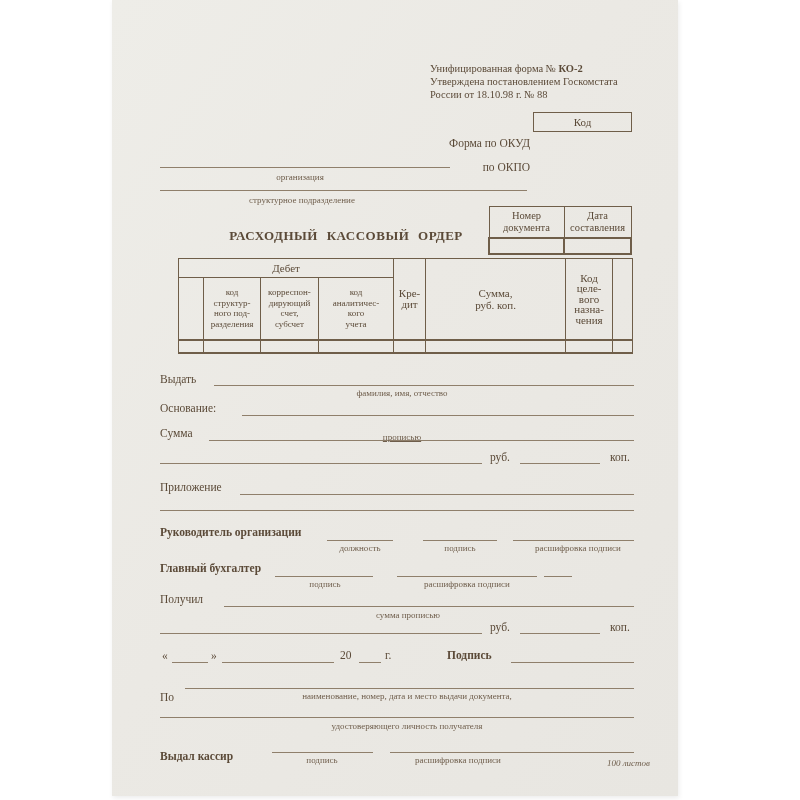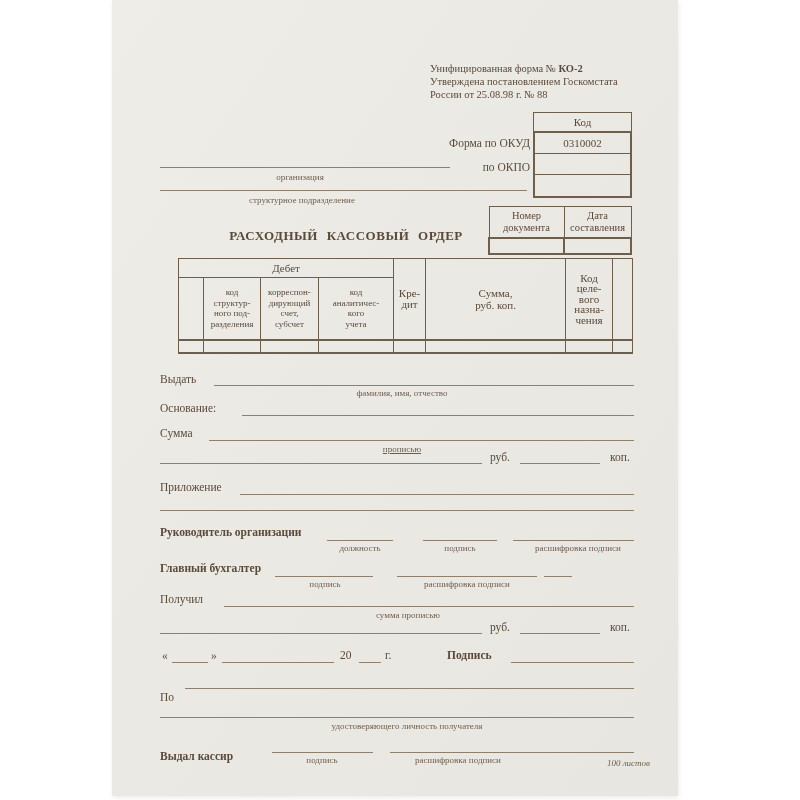--- a/index.html
+++ b/index.html
@@ -48,30 +48,25 @@
   }
 </style>
 </head>
 <body>
 
 <div class="paper">
 
   <div class="approval">
     <div><span>Унифицированная форма № </span><span class="bold">КО-2</span></div>
     <div>Утверждена постановлением Госкомстата</div>
-    <div>России от 25.08.98 г. № 88</div>
+    <div>России от 18.10.98 г. № 88</div>
   </div>
 
   <div class="codebox">
     <div class="codebox-header">Код</div>
-    <div class="codebox-rows">
-      <div class="codebox-row">0310002</div>
-      <div class="codebox-row"></div>
-      <div class="codebox-row"></div>
-    </div>
   </div>
 
   <div class="lbl" style="left:280px; top:136px; width:138px; text-align:right;">Форма по ОКУД</div>
   <div class="lbl" style="left:280px; top:160px; width:138px; text-align:right;">по ОКПО</div>
 
   <div class="rule" style="top:167px; left:48px; width:290px;"></div>
   <div class="cap" style="top:172px; left:88px; width:200px;">организация</div>
   <div class="rule" style="top:190px; left:48px; width:367px;"></div>
   <div class="cap" style="top:195px; left:80px; width:220px;">структурное подразделение</div>
 
@@ -149,21 +144,21 @@
 
   <div class="lbl" style="left:48px; top:372px;">Выдать</div>
   <div class="rule" style="top:385px; left:102px; width:420px;"></div>
   <div class="cap" style="top:388px; left:170px; width:240px;">фамилия, имя, отчество</div>
 
   <div class="lbl" style="left:48px; top:401px;">Основание:</div>
   <div class="rule" style="top:415px; left:130px; width:392px;"></div>
 
   <div class="lbl" style="left:48px; top:426px;">Сумма</div>
   <div class="rule" style="top:440px; left:97px; width:425px;"></div>
-  <div class="cap" style="top:444px; left:190px; width:200px;text-decoration:underline;">прописью</div>
+  <div class="cap" style="top:432px; left:190px; width:200px;text-decoration:underline;">прописью</div>
 
   <div class="rule" style="top:463px; left:48px; width:322px;"></div>
   <div class="lbl" style="left:378px; top:450px;">руб.</div>
   <div class="rule" style="top:463px; left:408px; width:80px;"></div>
   <div class="lbl" style="left:498px; top:450px;">коп.</div>
 
   <div class="lbl" style="left:48px; top:480px;">Приложение</div>
   <div class="rule" style="top:494px; left:128px; width:394px;"></div>
   <div class="rule" style="top:510px; left:48px; width:474px;"></div>
 
@@ -196,20 +191,21 @@
   <div class="lbl" style="left:99px; top:648px;">»</div>
   <div class="rule" style="top:662px; left:110px; width:112px;"></div>
   <div class="lbl" style="left:228px; top:648px;">20</div>
   <div class="rule" style="top:662px; left:247px; width:22px;"></div>
   <div class="lbl" style="left:273px; top:648px;">г.</div>
   <div class="lbl bold" style="left:335px; top:648px;">Подпись</div>
   <div class="rule" style="top:662px; left:399px; width:123px;"></div>
 
   <div class="lbl" style="left:48px; top:674px;margin-top:16px;">По</div>
   <div class="rule" style="top:688px; left:73px; width:449px;"></div>
+  <div class="cap" style="top:691px; left:120px; width:350px;">наименование, номер, дата и место выдачи документа,</div>
   <div class="rule" style="top:717px; left:48px; width:474px;"></div>
   <div class="cap" style="top:721px; left:170px; width:250px;">удостоверяющего личность получателя</div>
 
   <div class="lbl bold" style="left:48px; top:737px;margin-top:12px;">Выдал кассир</div>
   <div class="rule" style="top:752px; left:160px; width:101px;"></div>
   <div class="cap" style="top:755px; left:170px; width:80px;">подпись</div>
   <div class="rule" style="top:752px; left:278px; width:244px;"></div>
   <div class="cap" style="top:755px; left:286px; width:120px;">расшифровка подписи</div>
 
   <div class="cap" style="top:758px; left:438px; width:100px; text-align:right;font-style:italic;">100 листов</div>

